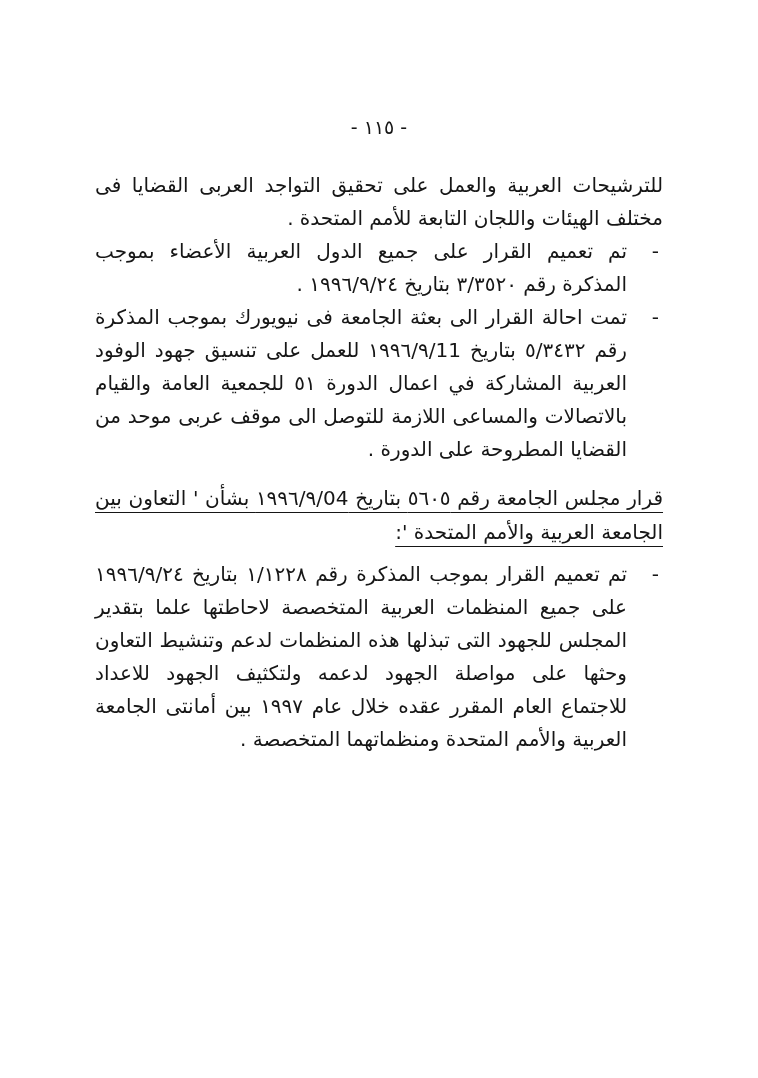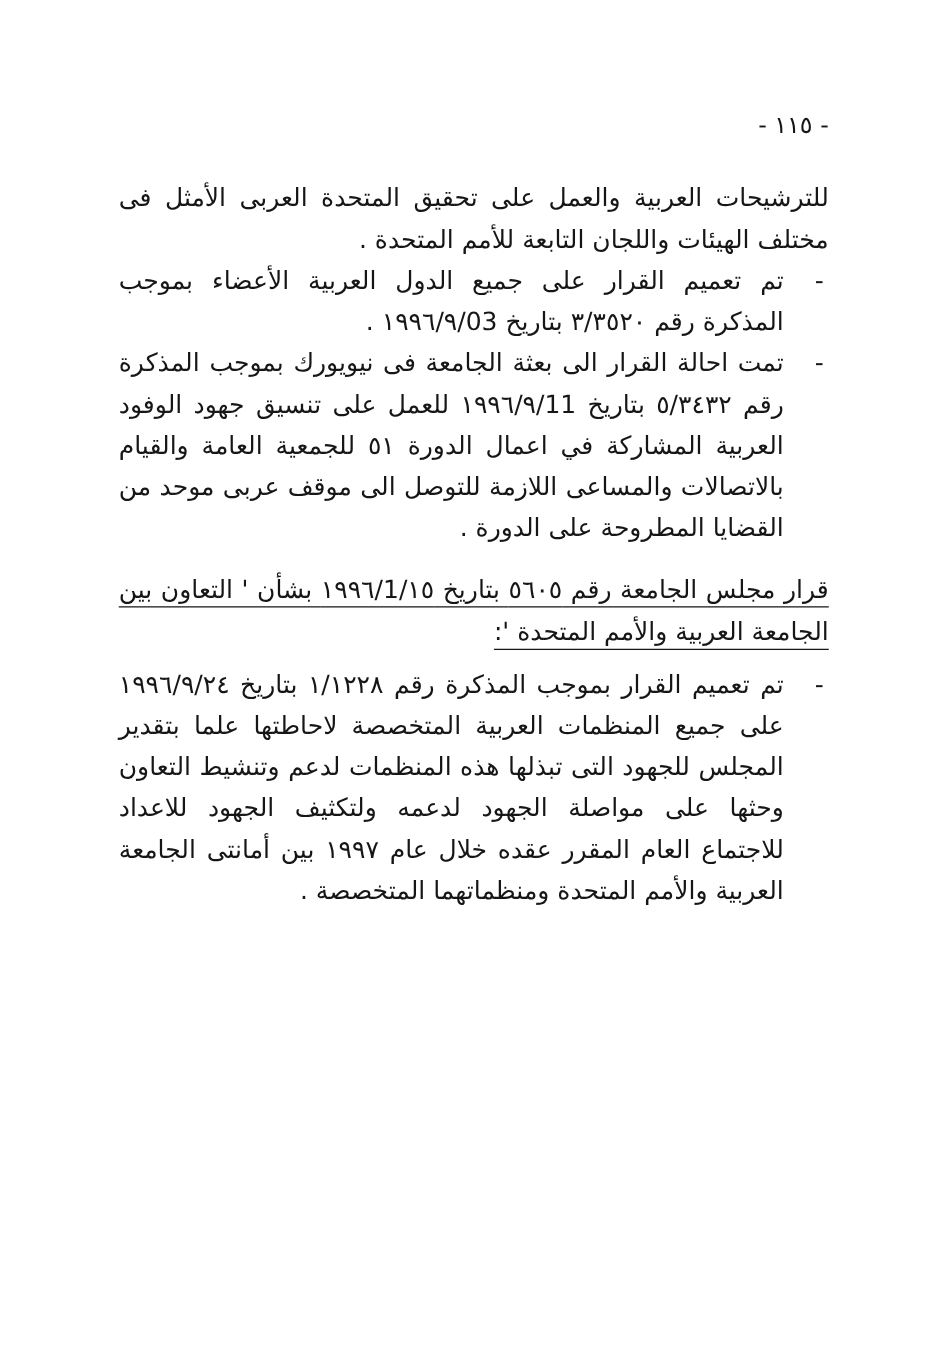--- a/index.html
+++ b/index.html
@@ -16,25 +16,26 @@
   }
   .doc-page {
     box-sizing: border-box;
     width: 758px;
     height: 1078px;
     padding: 88px 95px 0 95px;
     direction: rtl;
     background: #ffffff;
   }
   .page-number {
-    text-align: right;
+    text-align: center;
     font-size: 19px;
     line-height: 24px;
     letter-spacing: 3px;
     margin-bottom: 30px;
+    margin-top: 27px;
   }
   .para {
     margin: 0;
     font-size: 20px;
     line-height: 33px;
     text-align: justify;
     text-justify: inter-word;
   }
   .res-heading {
     margin: 15px 0 9px 0;
@@ -68,33 +69,33 @@
     text-justify: inter-word;
   }
 </style>
 </head>
 <body>
 
 <div class="doc-page">
 
   <div class="page-number">- ١١٥ -</div>
 
-  <p class="para">للترشيحات العربية والعمل على تحقيق المتحدة العربى الأمثل فى  مختلف الهيئات واللجان التابعة للأمم المتحدة .</p>
+  <p class="para">للترشيحات العربية والعمل على تحقيق التواجد العربى القضايا فى  مختلف الهيئات واللجان التابعة للأمم المتحدة .</p>
 
 
   <div class="bullet-item">
     <span class="bullet-marker">-</span>
-    <p class="bullet-text">تم تعميم القرار على جميع الدول العربية الأعضاء بموجب المذكرة رقم ٣/٣٥٢٠ بتاريخ ١٩٩٦/٩/03 .</p>
+    <p class="bullet-text">تم تعميم القرار على جميع الدول العربية الأعضاء بموجب المذكرة رقم ٣/٣٥٢٠ بتاريخ ١٩٩٦/٩/٢٤ .</p>
   </div>
 
   <div class="bullet-item">
     <span class="bullet-marker">-</span>
     <p class="bullet-text">تمت احالة القرار الى بعثة الجامعة فى نيويورك بموجب المذكرة رقم ٥/٣٤٣٢ بتاريخ ١٩٩٦/٩/11 للعمل على تنسيق جهود الوفود العربية المشاركة في اعمال الدورة ٥١ للجمعية العامة والقيام بالاتصالات والمساعى اللازمة للتوصل الى موقف عربى موحد من القضايا المطروحة على الدورة .</p>
   </div>
 
-  <h2 class="res-heading">قرار مجلس الجامعة رقم ٥٦٠٥ بتاريخ ١٩٩٦/1/١٥ بشأن  ' التعاون بين الجامعة العربية والأمم المتحدة ':</h2>
+  <h2 class="res-heading">قرار مجلس الجامعة رقم ٥٦٠٥ بتاريخ ١٩٩٦/٩/04 بشأن  ' التعاون بين الجامعة العربية والأمم المتحدة ':</h2>
 
   <div class="bullet-item">
     <span class="bullet-marker">-</span>
     <p class="bullet-text">تم تعميم القرار بموجب المذكرة رقم ١/١٢٢٨ بتاريخ ١٩٩٦/٩/٢٤ على جميع المنظمات العربية المتخصصة لاحاطتها علما  بتقدير المجلس للجهود التى تبذلها هذه المنظمات لدعم وتنشيط التعاون وحثها على مواصلة الجهود لدعمه ولتكثيف الجهود للاعداد للاجتماع العام المقرر عقده خلال عام ١٩٩٧ بين  أمانتى الجامعة العربية والأمم المتحدة ومنظماتهما المتخصصة .</p>
   </div>
 
 </div>
 
 </body></html>

